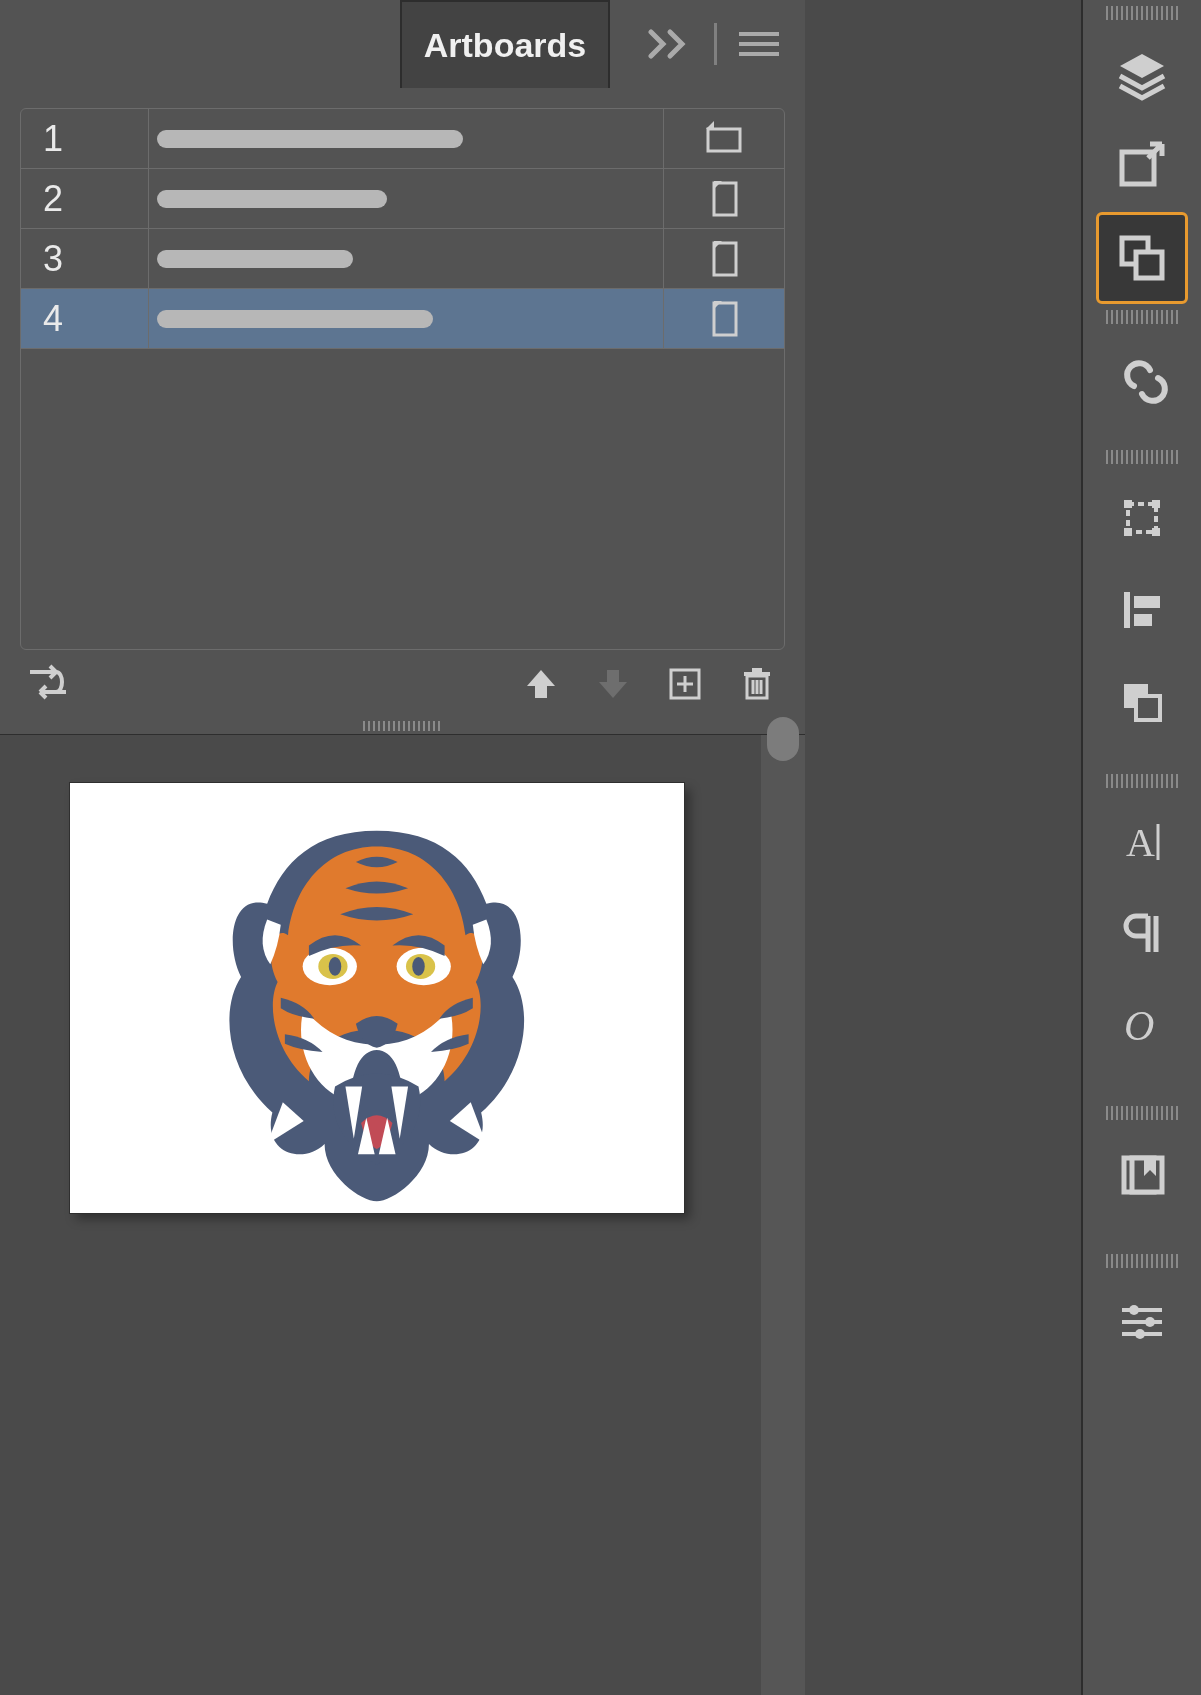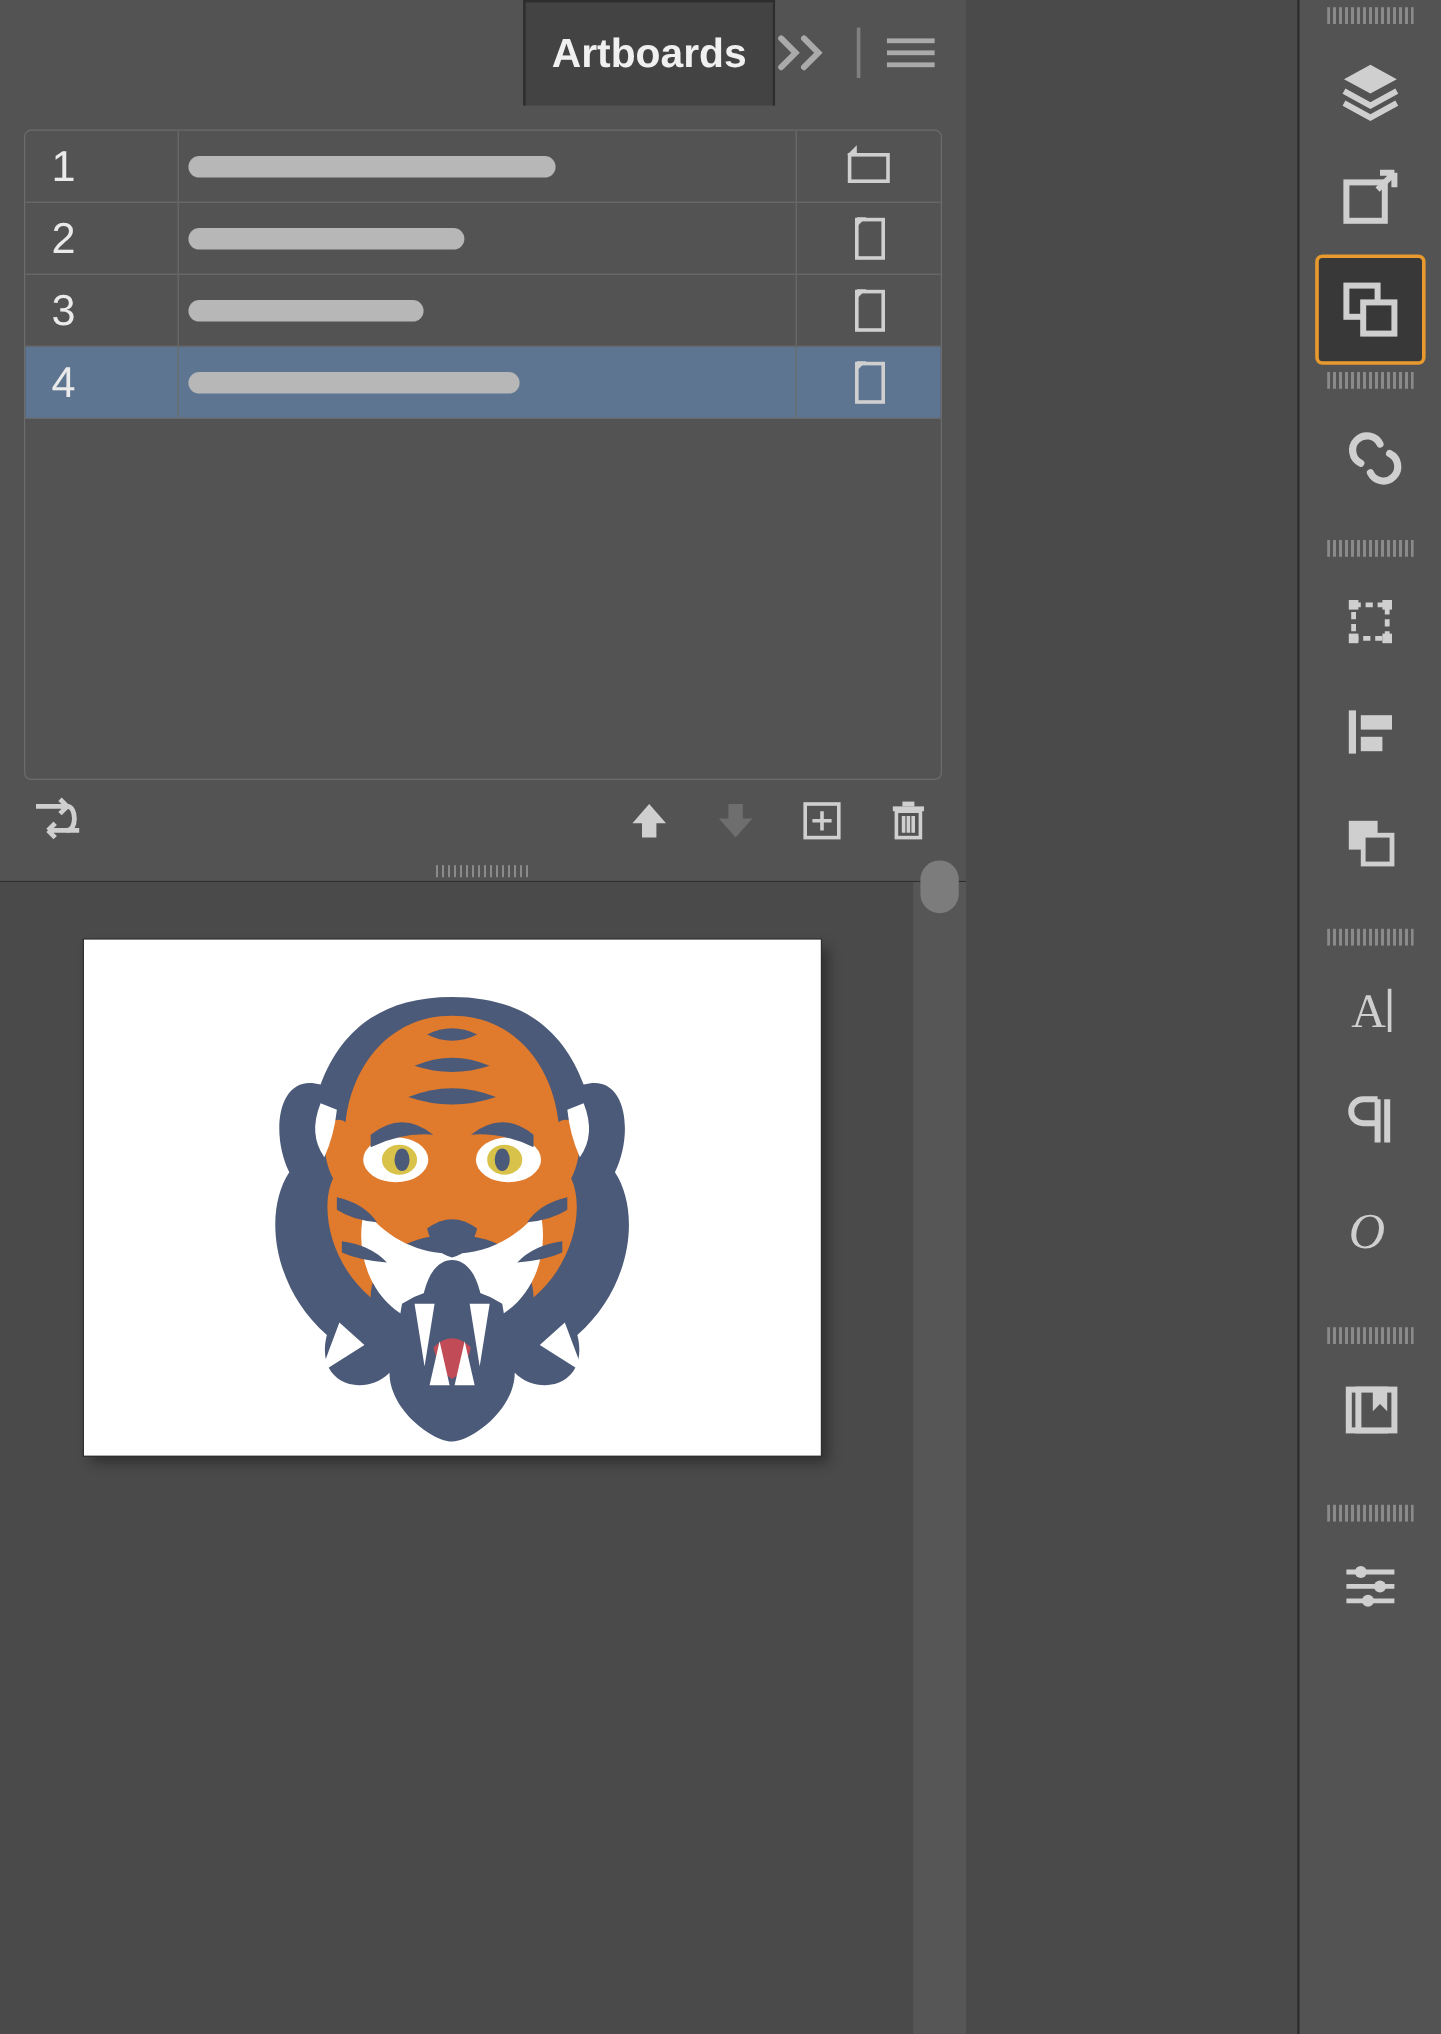--- a/index.html
+++ b/index.html
@@ -31,21 +31,20 @@
   }
   .tab-spacer{flex:0 0 400px;}
   .tab{
     flex:0 0 210px;background:#434343;
     display:flex;align-items:center;justify-content:center;
     font-size:34px;font-weight:600;color:#f0f0f0;
     border-top:2px solid #2d2d2d;
     border-left:2px solid #2d2d2d;
     border-right:2px solid #2d2d2d;
     box-sizing:border-box;
-    margin-left:36px;
   }
   .tab-right{
     flex:1;display:flex;align-items:center;justify-content:flex-end;
     gap:22px;padding-right:26px;background:#535353;
   }
   .collapse-icon svg, .flyout-icon svg{display:block;}
   .tab-sep{width:3px;height:42px;background:#808080;}
 
   
   .list{

